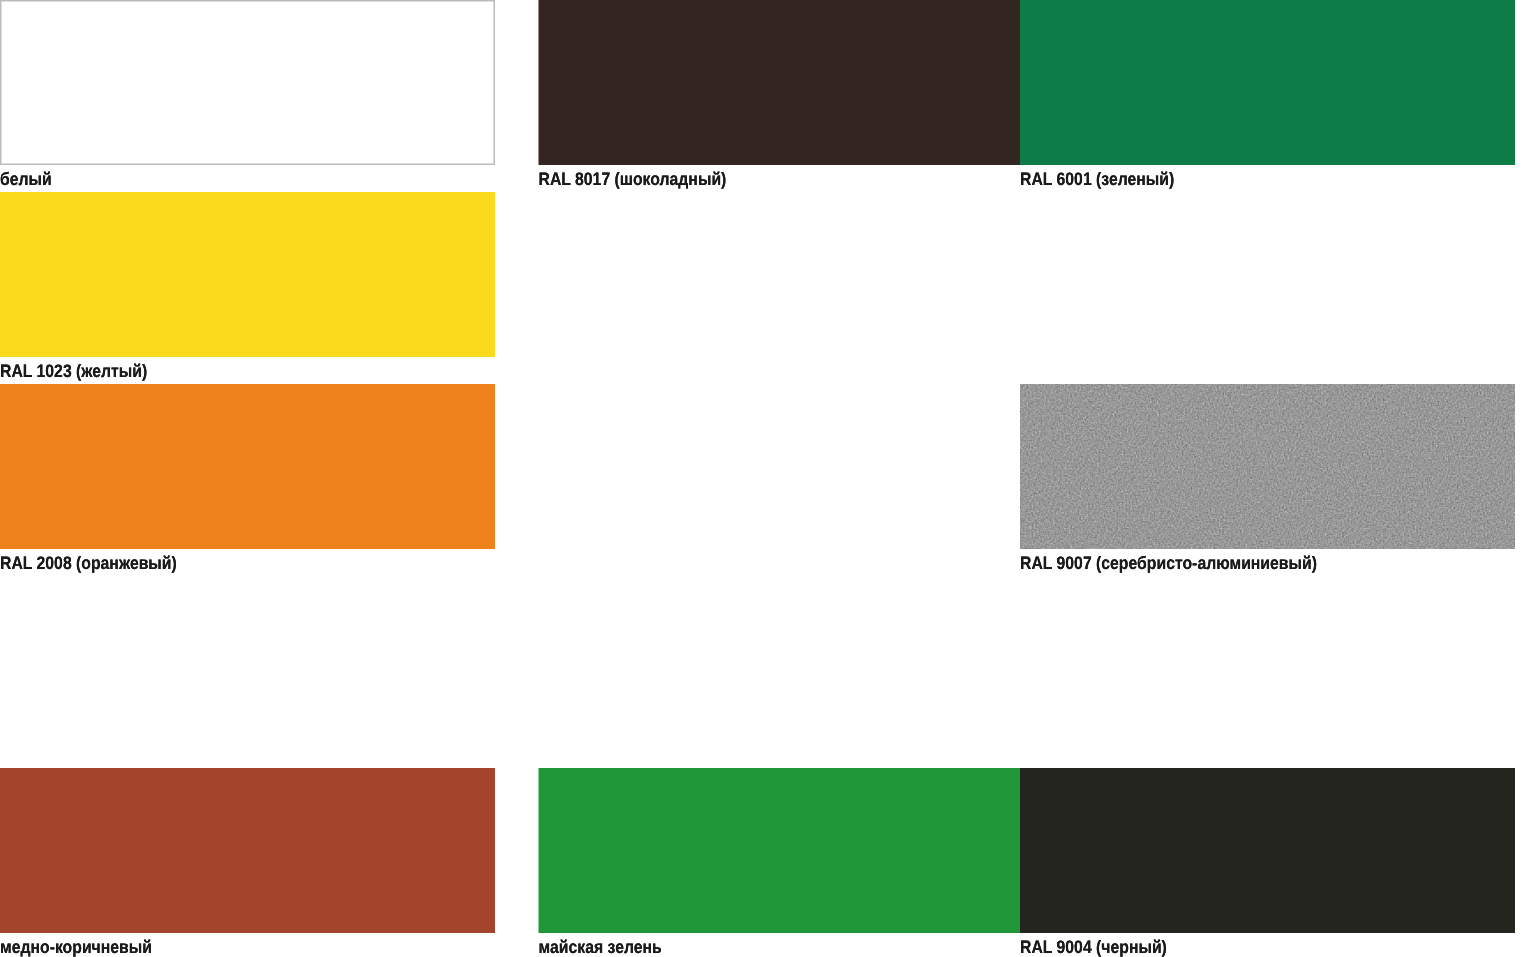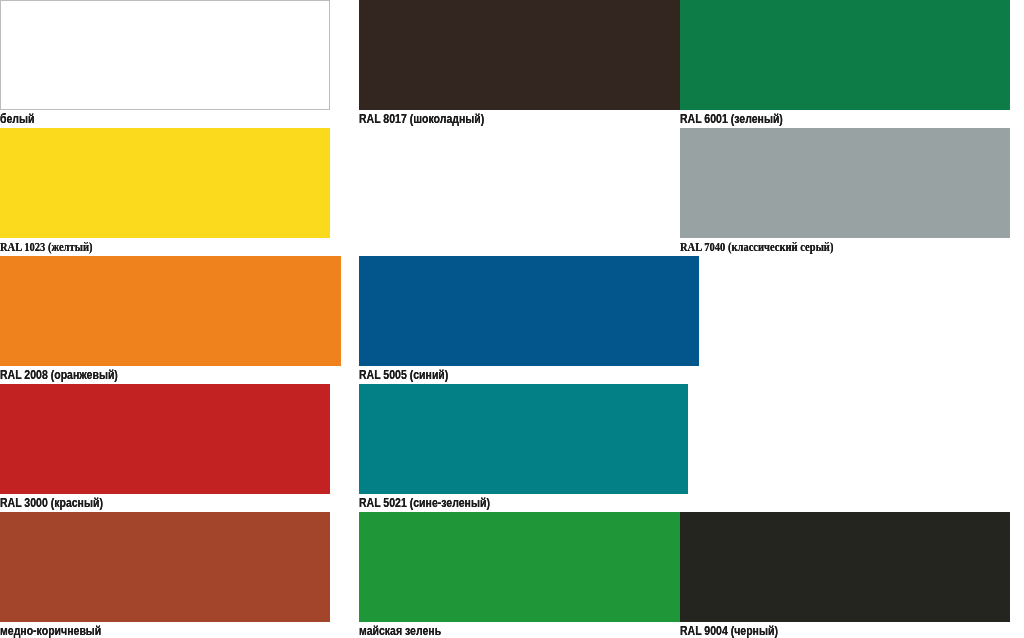--- a/index.html
+++ b/index.html
@@ -9,21 +9,21 @@
     font-family:"Liberation Sans",sans-serif;
     -webkit-font-smoothing:antialiased;
   }
   #sheet{position:relative;width:1024px;height:638px;overflow:hidden;}
 
   
   .cell{position:absolute;width:330px;height:128px;text-align:center;}
   .cell.c0{left:0px;}
   .cell.c1{left:359px;width:329px;}
   .cell.c2{left:680px;}
-  .cell.r0{top:0px;}   .cell.r1{top:128px;font-family:Liberation Serif, serif;} .cell.r2{top:256px;padding-left:11px;}
+  .cell.r0{top:0px;}   .cell.r1{top:128px;} .cell.r2{top:256px;}
   .cell.r3{top:384px;} .cell.r4{top:512px;}
 
   .sw{position:absolute;left:0;top:0;width:100%;height:110px;overflow:hidden;}
   .noise{position:absolute;left:0;top:0;width:330px;height:110px;display:block;}
 
   .lbl{position:absolute;left:0px;top:112px;white-space:nowrap;
        font-size:12px;font-weight:bold;color:#1b1b1b;line-height:14px;
        text-shadow:0 0 0.18px #1b1b1b;
        transform:scaleX(0.877) translateZ(0);transform-origin:0 0;}
 
@@ -58,42 +58,34 @@
   </div>
   <div class="cell c2 r0">
     <div class="sw" style="background: rgb(13, 124, 71);"></div>
     <div class="lbl">RAL 6001 (зеленый)</div>
   </div>
 
   <div class="cell c0 r1">
     <div class="sw" style="background: rgb(251, 218, 29);"></div>
     <div class="lbl">RAL 1023 (желтый)</div>
   </div>
-  <div class="cell c2 r1">
-    <div class="sw" style="background: rgb(152, 162, 163);"></div>
-    <div class="lbl">RAL 7040 (классический серый)</div>
-  </div>
 
   <div class="cell c0 r2">
     <div class="sw" style="background: rgb(239, 130, 28);"></div>
     <div class="lbl">RAL 2008 (оранжевый)</div>
   </div>
-  <div class="cell c1 r2">
-    <div class="sw" style="background: rgb(3, 86, 139);"></div>
-    <div class="lbl">RAL 5005 (синий)</div>
+  <div class="cell c2 r2">
+    <div class="sw" style="background: rgb(154, 154, 154);">
+      <svg class="noise" xmlns="http://www.w3.org/2000/svg" width="330" height="110">
+        <rect width="330" height="110" filter="url(#metallicNoise)"></rect>
+      </svg>
+    </div>
+    <div class="lbl">RAL 9007 (серебристо-алюминиевый)</div>
   </div>
 
-  <div class="cell c0 r3">
-    <div class="sw" style="background: rgb(194, 34, 34);"></div>
-    <div class="lbl">RAL 3000 (красный)</div>
-  </div>
-  <div class="cell c1 r3">
-    <div class="sw" style="background: rgb(2, 128, 133);"></div>
-    <div class="lbl">RAL 5021 (сине-зеленый)</div>
-  </div>
 
   <div class="cell c0 r4">
     <div class="sw" style="background: rgb(163, 69, 43);"></div>
     <div class="lbl">медно-коричневый</div>
   </div>
   <div class="cell c1 r4">
     <div class="sw" style="background: rgb(31, 150, 56);"></div>
     <div class="lbl">майская зелень</div>
   </div>
   <div class="cell c2 r4">

